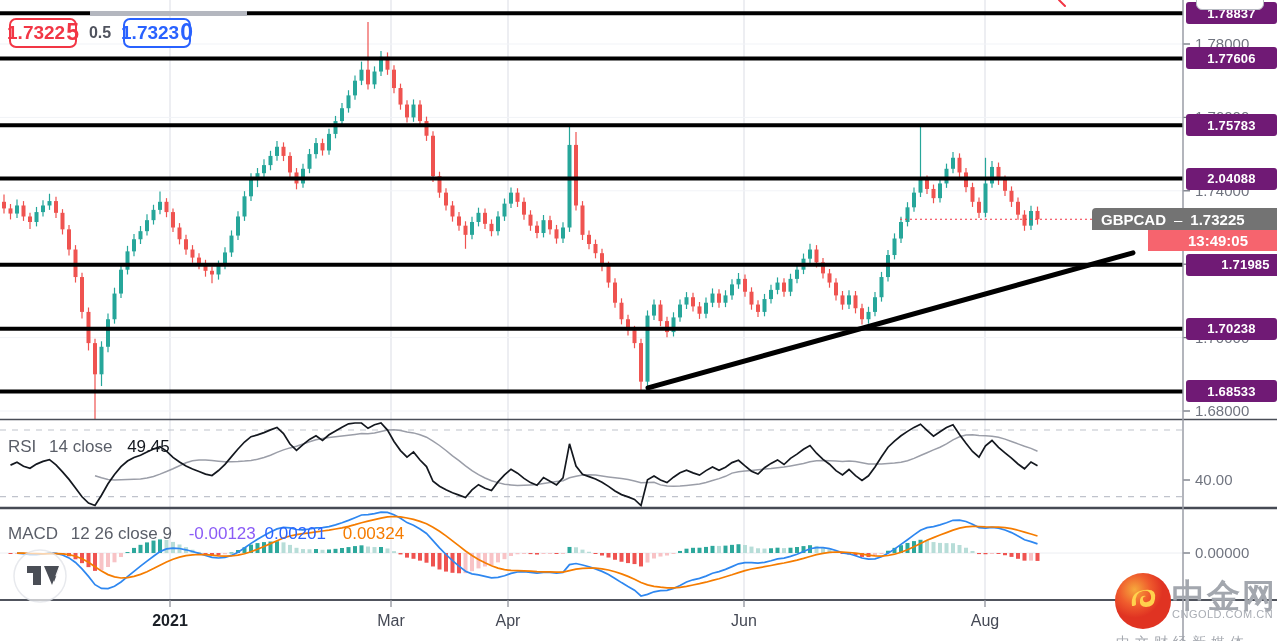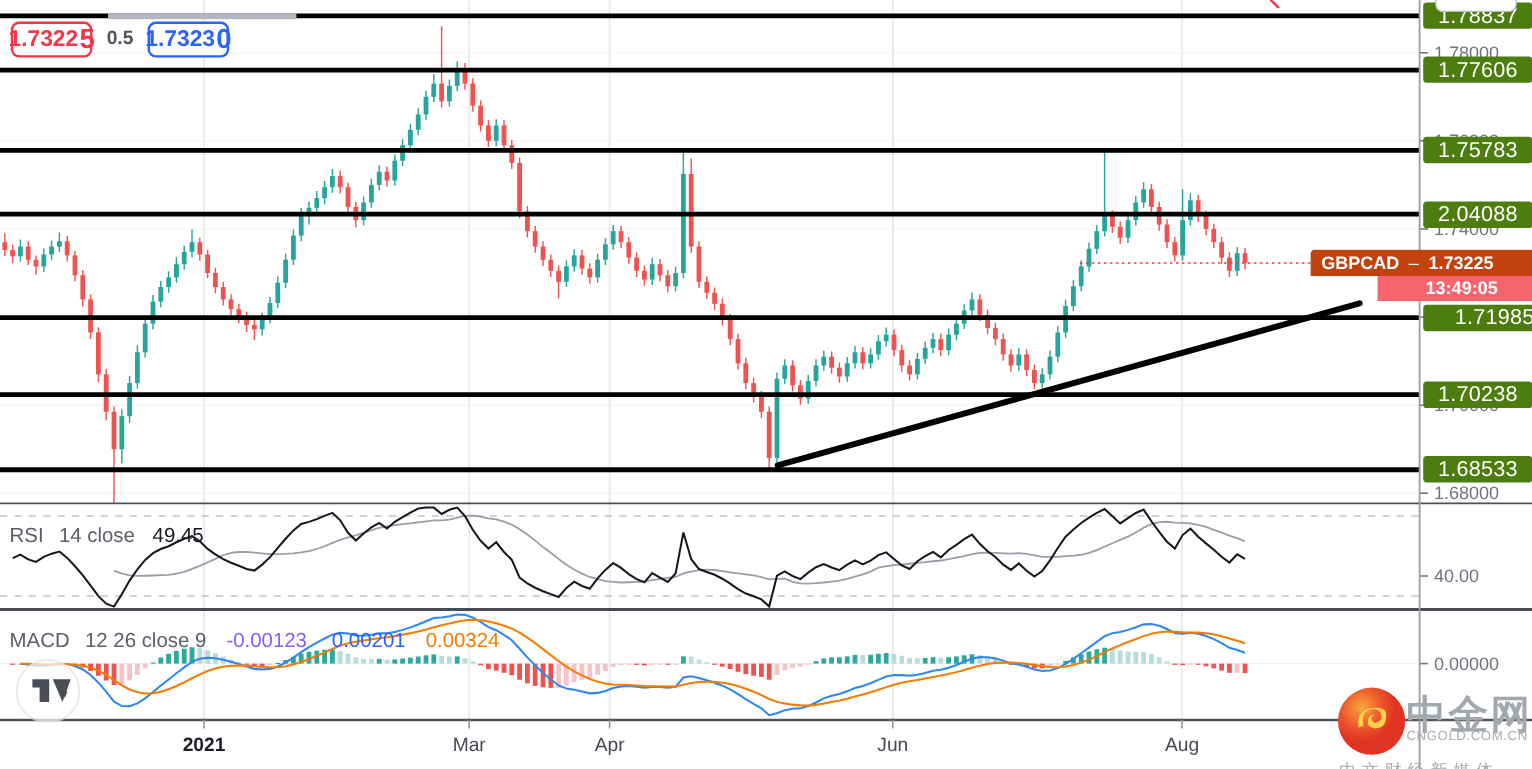--- a/index.html
+++ b/index.html
@@ -11,28 +11,28 @@
   .qbtn{height:30px;width:68px;display:flex;align-items:center;justify-content:center;
         background:#fff;border-radius:7px;font-size:19px;font-weight:700;cursor:pointer;box-sizing:border-box;}
   .qbtn .big{font-size:23px;position:relative;top:-1px;margin-left:1px;}
   .sell{border:2px solid #f23645;color:#f23645;}
   .buy{border:2px solid #2962ff;color:#2962ff;}
   .spread{width:46px;text-align:center;font-size:16px;font-weight:700;color:#50535e;}
   
   .ind-row{position:absolute;z-index:25;font-size:17px;color:#5a5e68;white-space:nowrap;}
   .ind-row .val-dark{color:#14181f;margin-left:10px;}
   .ind-row .v-red{color:#8b5cf6;margin-left:12px;}
-  .ind-row .v-blue{color:#2962ff;margin-left:16px;}
+  .ind-row .v-blue{color:#2962ff;margin-left:4px;}
   .ind-row .v-orange{color:#f57c00;margin-left:12px;}
   
-  .plabel{position:absolute;left:1186px;width:91px;height:22px;background:#4d7c0f;color:#fff;
-          font-size:18px;font-weight:400;display:flex;align-items:center;justify-content:center;
+  .plabel{position:absolute;left:1186px;width:91px;height:22px;background:#701a75;color:#fff;
+          font-size:13px;font-weight:700;display:flex;align-items:center;justify-content:center;
           border-radius:3px;z-index:20;letter-spacing:.2px;}
   .badge{position:absolute;left:1092px;top:208px;width:185px;z-index:22;border-radius:4px 0 0 4px;overflow:hidden;}
-  .badge-row1{height:22px;background:#c2410c;color:#fff;display:flex;align-items:center;
+  .badge-row1{height:22px;background:#737373;color:#fff;display:flex;align-items:center;
               font-size:15px;font-weight:700;padding:0 10px 0 9px;box-sizing:border-box;}
   .badge-row1 .sym{margin-right:8px;}
   .badge-row1 .dash{margin-right:8px;font-weight:400;}
   .badge-row2{height:21px;background:#f6646e;color:#fff;font-size:15px;font-weight:700;
               display:flex;align-items:center;margin-left:56px;padding-left:40px;}
   
   .clipped-box{position:absolute;left:1196px;top:-8px;width:66px;height:16px;background:#fff;
                border:1.5px solid #b7bac2;border-radius:6px;z-index:21;}
   
   .cngold{position:absolute;left:1112px;top:568px;width:165px;height:73px;z-index:40;color:#9fa3ab;}

